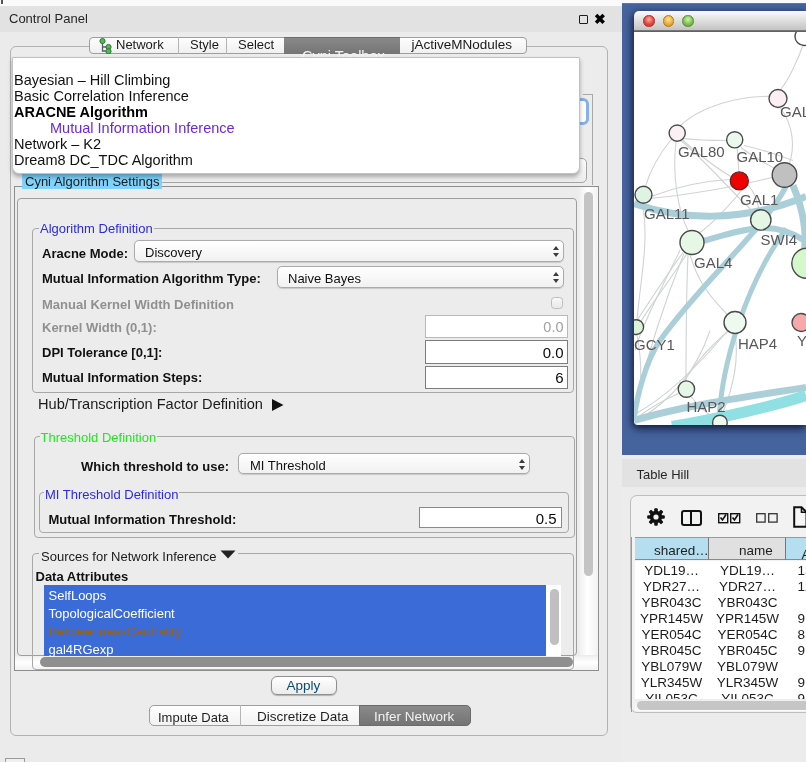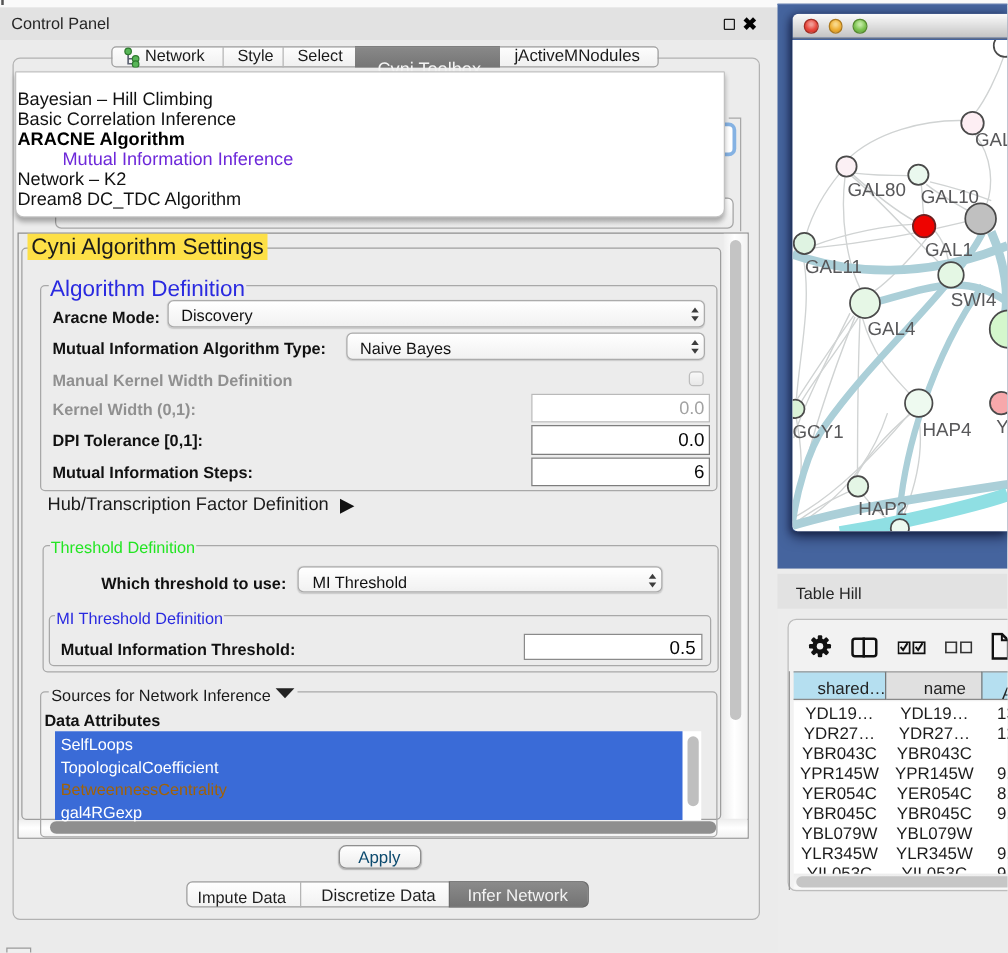--- a/index.html
+++ b/index.html
@@ -46,24 +46,24 @@
 
 <div class="abs" style="left:14px;top:185.5px;width:584.5px;height:485px;border:1px solid #8e8e8e;background:#ececec;"></div>
 
 <div class="abs" style="left:579px;top:187px;width:18.5px;height:468px;background:linear-gradient(90deg,#efefef,#fff 45%,#f2f2f2);"></div>
 <div class="abs" style="left:583.5px;top:192px;width:9.5px;height:384px;background:#c4c4c4;border-radius:5px;"></div>
 
 <div class="abs" style="left:15px;top:655.5px;width:583px;height:14px;background:linear-gradient(#efefef,#fff 45%,#f2f2f2);"></div>
 <div class="abs" style="left:40px;top:657.3px;width:533px;height:10px;background:#8f8f8f;border-radius:5px;"></div>
 
 <div class="abs" style="left:16.5px;top:197.5px;width:560px;height:458px;border:1px solid #9e9e9e;border-radius:4px;"></div>
-<div class="lbl" style="left:22px;top:187px;font-size:18px;color:#1b1b1b;background:#fde047;padding:0 3px;">Cyni Algorithm Settings</div>
+<div class="lbl" style="left:22px;top:174px;font-size:13px;color:#1b1b1b;background:#7dd3fc;padding:0 3px;">Cyni Algorithm Settings</div>
 
 <div class="abs" style="left:32px;top:227.5px;width:541.5px;height:165px;border:1px solid #a8a8a8;border-radius:4px;"></div>
-<div class="lbl" style="left:39px;top:220.5px;font-size:18px;color:#2a2ae0;background:#ececec;padding:0 1px;">Algorithm Definition</div>
+<div class="lbl" style="left:39px;top:220.5px;font-size:13px;color:#2a2ae0;background:#ececec;padding:0 1px;">Algorithm Definition</div>
 
 <div class="lbl" style="left:42px;top:245.5px;font-size:13px;font-weight:bold;color:#111;">Aracne Mode:</div>
 <div class="combo" style="left:134px;top:240.3px;width:430px;"></div>
 <div class="lbl" style="left:145px;top:244.8px;font-size:13px;color:#111;">Discovery</div>
 
 <div class="lbl" style="left:42px;top:271px;font-size:13px;font-weight:bold;color:#111;">Mutual Information Algorithm Type:</div>
 <div class="combo" style="left:277px;top:266px;width:287px;"></div>
 <div class="lbl" style="left:288px;top:270.5px;font-size:13px;color:#111;">Naive Bayes</div>
 
 <div class="lbl" style="left:42px;top:296.5px;font-size:13px;font-weight:bold;color:#909090;">Manual Kernel Width Definition</div>

